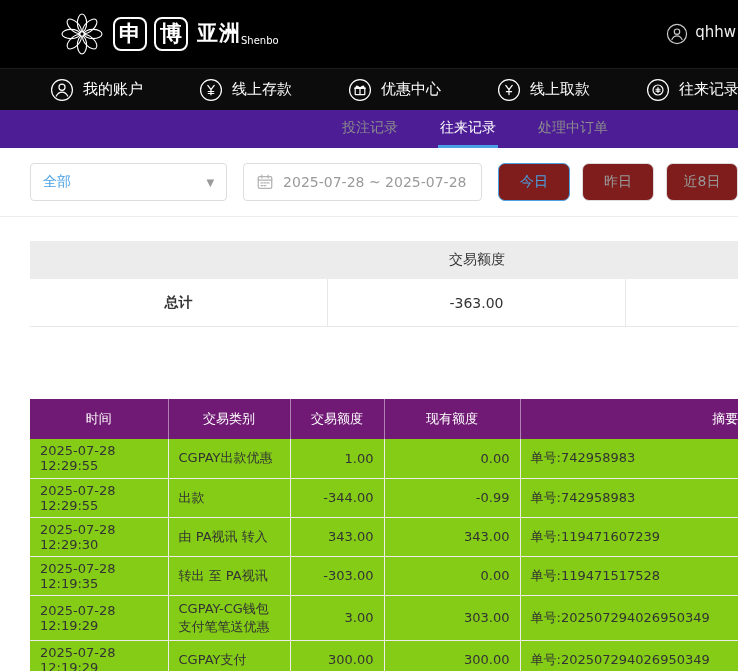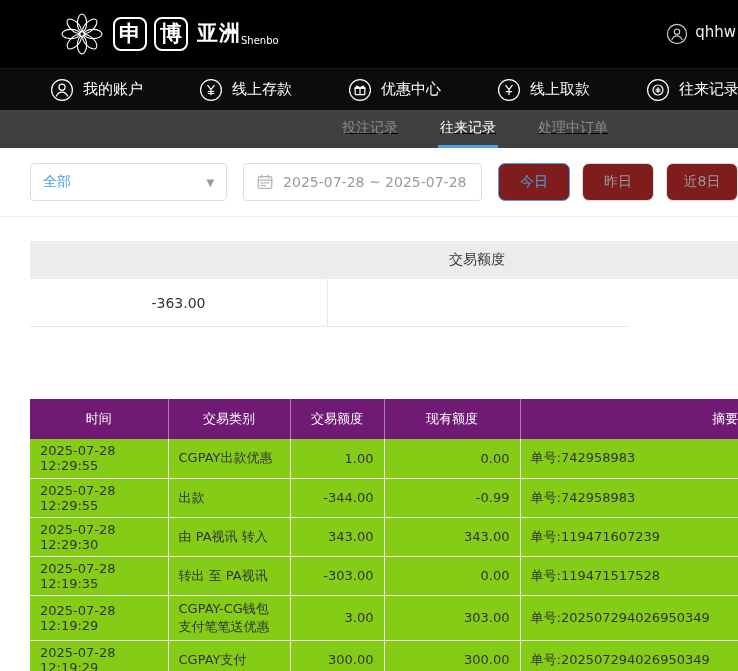--- a/index.html
+++ b/index.html
@@ -21,22 +21,22 @@
     font-size:15px; cursor:pointer; padding-right:2px; white-space:nowrap; }
   .userbox svg { width:22px; height:22px; display:block; }
 
   
   .mainnav { height:42px; background:#0c0c0c; border-top:1px solid #1d1d1d;
     display:flex; align-items:center; padding-left:50px; gap:56px; white-space:nowrap; }
   .nav-item { display:flex; align-items:center; gap:9px; color:#fff; font-size:15px; cursor:pointer; }
   .nav-item svg { width:24px; height:24px; display:block; }
 
   
-  .subnav { height:38px; background:#404040; display:flex; justify-content:center;
-    padding-left:212px; gap:38px;text-decoration:underline; }
+  .subnav { height:38px; background:#4c1d95; display:flex; justify-content:center;
+    padding-left:212px; gap:38px; }
   .tab { display:flex; align-items:center; height:100%; color:#8c8c8c; font-size:14px;
     border-bottom:3px solid transparent; padding:0 2px; cursor:pointer; }
   .tab.active { color:#fff; border-bottom-color:#4aa1e4; }
 
   
   .filters { display:flex; align-items:center; padding:15px 0 15px 30px; gap:16px; }
   .select { width:198px; height:38px; border:1px solid #ddd; border-radius:4px;
     display:flex; align-items:center; padding:0 12px; background:#fff; cursor:pointer; }
   .select .val { color:#4aa1e4; font-size:14px; }
   .select .caret { margin-left:auto; color:#9a9a9a; font-size:10px; }
@@ -197,20 +197,21 @@
   </div>
   <div class="divider"></div>
 
   <div class="sumtable">
     <div class="sumrow sumhead">
       <div class="sum-c1"></div>
       <div class="sum-c2">交易额度</div>
       <div class="sum-c3"></div>
     </div>
     <div class="sumrow sumbody">
+      <div class="sum-c1">总计</div>
       <div class="sum-c2">-363.00</div>
       <div class="sum-c3"></div>
     </div>
   </div>
 
   <div class="rectable-wrap">
     <table class="rec">
       <colgroup>
         <col style="width:138px">
           <col style="width:122px">

